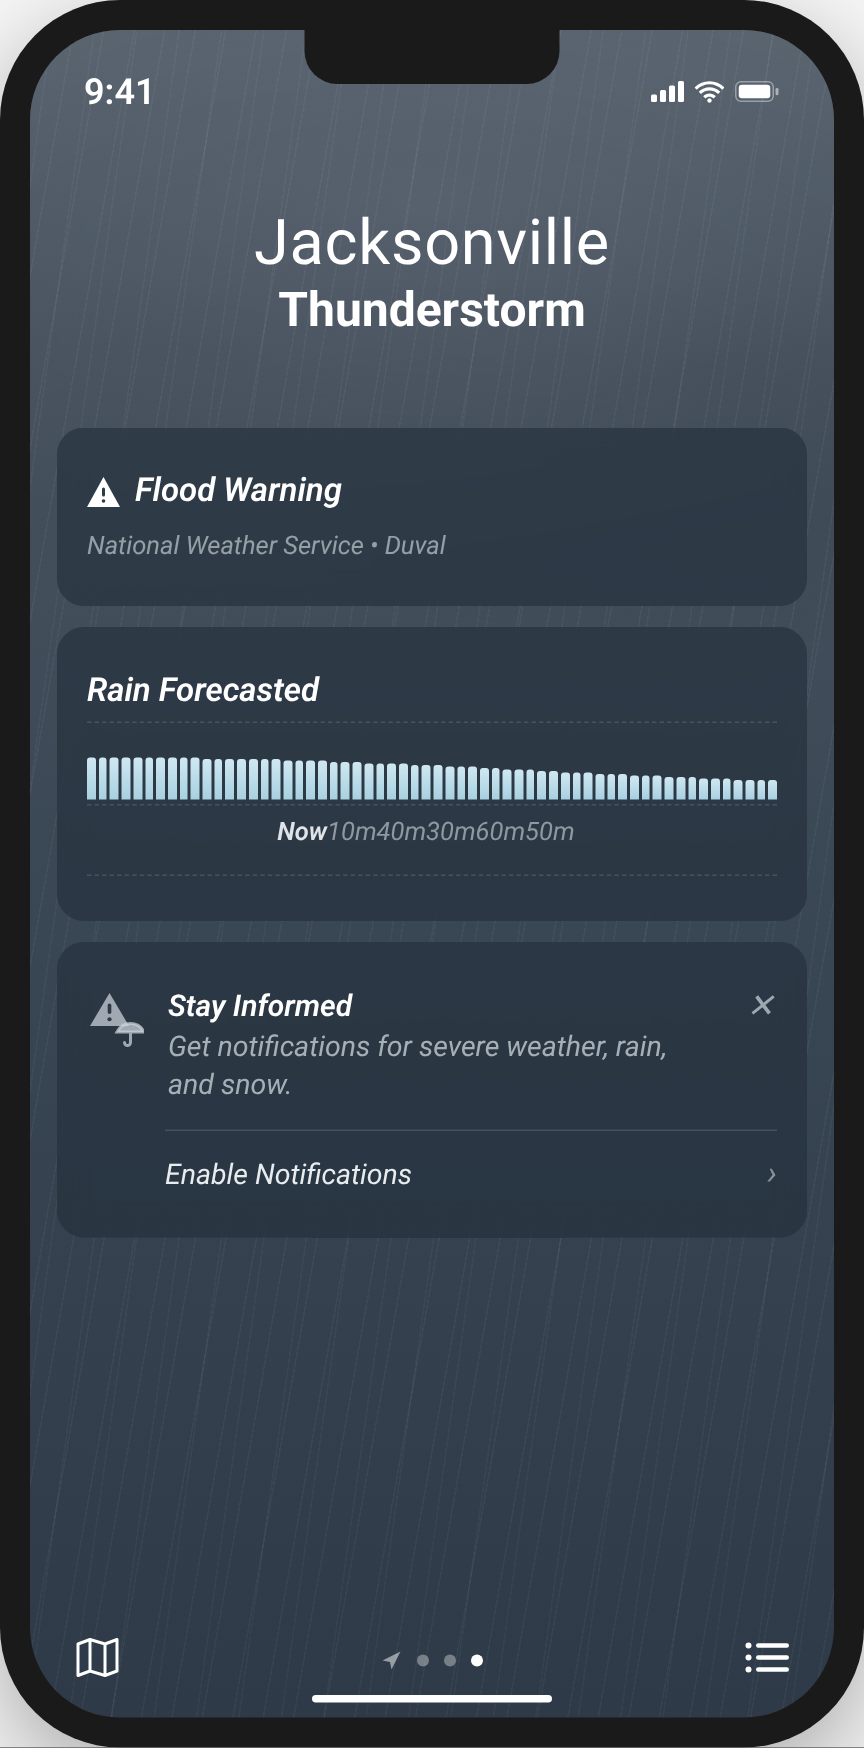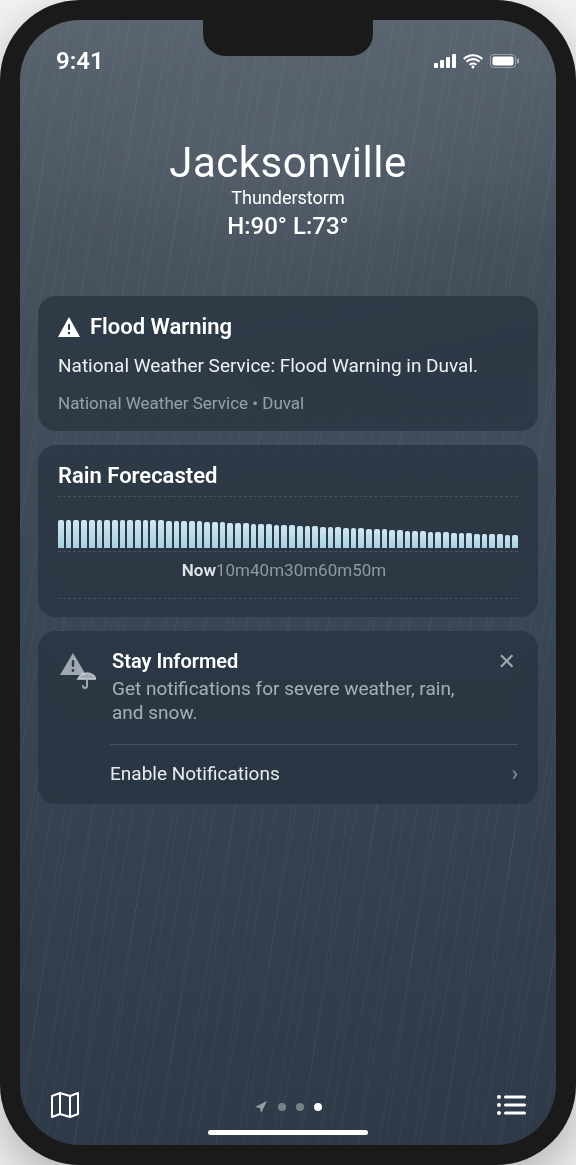--- a/index.html
+++ b/index.html
@@ -83,41 +83,42 @@
   }
   .temp {
     font-size: 110px;
     font-weight: 200;
     line-height: 1;
     margin: 8px 0 6px;
     letter-spacing: -2px;
     padding-left: 24px;
   }
   .condition {
-    font-size: 18px;
-    font-weight: 400;
+    font-size: 32px;
+    font-weight: 700;
     margin-bottom: 4px;
   }
   .hilo {
     font-size: 24px;
     font-weight: 500;
   }
   .cards {
     padding: 36px 18px 0;
     position: relative;
     z-index: 5;
     display: flex;
     flex-direction: column;
     gap: 14px;
   }
   .card {
     background: rgba(36,47,60,0.65);
     border-radius: 18px;
-    padding: 18px 20px;
+    padding: 30px 20px;
     backdrop-filter: blur(10px);
+    font-style: italic;
   }
   .alert-title {
     display: flex;
     align-items: center;
     gap: 10px;
     font-size: 22px;
     font-weight: 600;
     margin-bottom: 14px;
   }
   .alert-body {
@@ -271,35 +272,33 @@
             <rect x="0.5" y="0.5" width="25" height="13" rx="3.5" stroke="#fff" stroke-opacity="0.4" fill="none"></rect>
             <rect x="2.5" y="2.5" width="21" height="9" rx="2" fill="#fff"></rect>
             <rect x="27" y="4.5" width="2" height="5" rx="1" fill="#fff" fill-opacity="0.5"></rect>
           </svg>
       </div>
     </div>
 
     <div class="hero">
       <div class="location">Jacksonville</div>
       <div class="condition">Thunderstorm</div>
-      <div class="hilo">H:90°  L:73°</div>
     </div>
 
     <div class="cards">
 
       <div class="card">
         <div class="alert-title">
           <svg width="22" height="20" viewBox="0 0 22 20">
               <path d="M11 0 L22 20 L0 20 Z" fill="#fff"></path>
               <rect x="10" y="7" width="2" height="6" rx="1" fill="#2e3a47"></rect>
               <circle cx="11" cy="16" r="1.2" fill="#2e3a47"></circle>
             </svg>
           <span>Flood Warning</span>
         </div>
-        <div class="alert-body">National Weather Service: Flood Warning in Duval.</div>
         <div class="alert-source">National Weather Service  •  Duval</div>
       </div>
 
       <div class="card">
         <div class="rain-title">Rain Forecasted</div>
         <div class="rain-chart" id="rain-chart">
             <div class="rain-bar" style="height: 58%;"></div>
             <div class="rain-bar" style="height: 58%;"></div>
             <div class="rain-bar" style="height: 58%;"></div>
             <div class="rain-bar" style="height: 58%;"></div>

